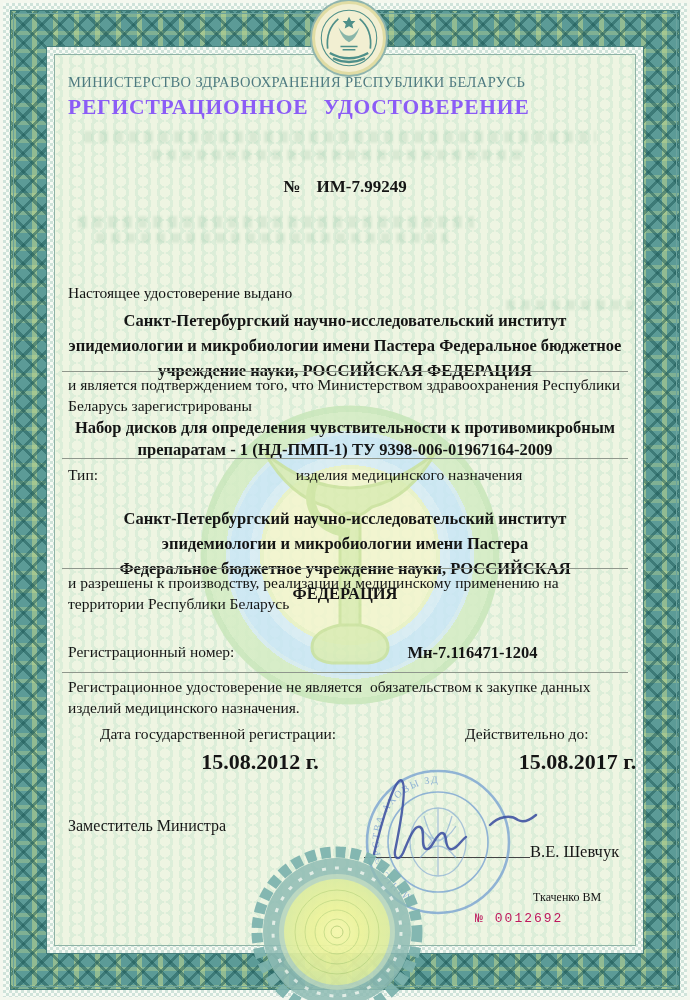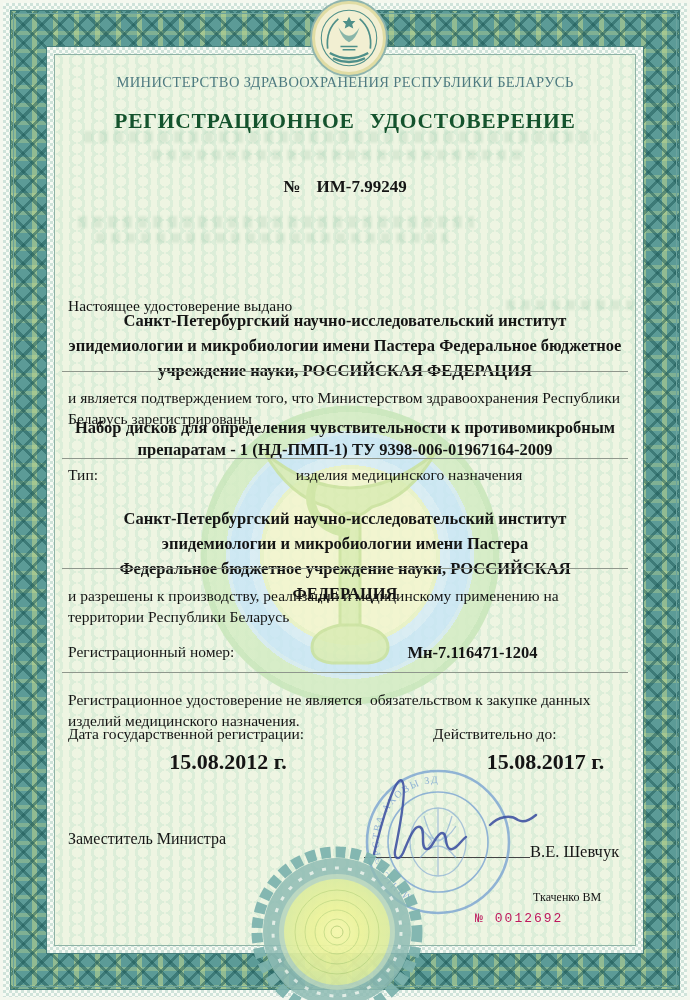--- a/index.html
+++ b/index.html
@@ -36,25 +36,25 @@
       #f3f6ce 0 86px,#e9f2c4 86px 90px,
       #d7ecf7 90px 100px,#c9e6f6 100px 120px,#d5ebf2 120px 124px,
       #d4ecc4 124px 143px,#c8e6ba 143px 149px,rgba(200,230,186,0) 150px);
     opacity:.85;}
   .watermark svg{position:absolute;left:60px;top:30px;}
   .ghost{position:absolute;z-index:1;opacity:.5;filter:blur(1.3px);
     background:repeating-linear-gradient(90deg, rgba(124,182,146,.35) 0 9px, transparent 9px 15px);}
   
   .content{position:absolute;inset:54px;z-index:3;}
   .abs{position:absolute;left:14px;right:14px;}
-  .ministry{top:20px;text-align:center;font-size:14.5px;letter-spacing:.4px;color:#4e7a80;}
-  .title{top:55px;text-align:center;font-size:21.5px;font-weight:bold;color:#14532d;
+  .ministry{top:20px;text-align:left;font-size:14.5px;letter-spacing:.4px;color:#4e7a80;}
+  .title{top:41px;text-align:left;font-size:21.5px;font-weight:bold;color:#8b5cf6;
     letter-spacing:.8px;word-spacing:9px;}
   .cert-no{top:113px;text-align:center;font-size:17px;font-weight:bold;word-spacing:12px;margin-top:10px;}
-  .p{font-size:15.5px;line-height:20.5px;margin-top:13px;}
+  .p{font-size:15.5px;line-height:20.5px;}
   .issued-label{top:229px;}
   .issued-value{top:254px;text-align:center;font-weight:bold;font-size:16.5px;line-height:25px;}
   .issued-value span{display:inline-block;max-width:558px;}
   .rule{position:absolute;left:8px;right:8px;border-top:1px solid #8f978c;height:0;}
   .r1{top:317px;} .r2{top:404px;} .r3{top:514px;} .r4{top:618px;}
   .confirmation{top:321px;}
   .product{top:363px;text-align:center;font-weight:bold;font-size:16.5px;line-height:22px;}
   .product span{display:inline-block;max-width:548px;}
   .row{display:flex;}
   .type-row{top:412px;}
@@ -62,21 +62,21 @@
   .type-value{flex:1;text-align:center;font-size:15.5px;}
   .manuf-row{top:452px;}
   .manuf-value{flex:1;text-align:center;font-weight:bold;font-size:16.5px;line-height:25px;}
   .manuf-value span{display:inline-block;max-width:462px;}
   .permission{top:519px;}
   .instruction{top:560px;font-weight:bold;font-size:16px;}
   .reg-row{top:589px;}
   .reg-label{flex:0 0 255px;font-size:15.5px;}
   .reg-value{flex:1;text-align:center;font-weight:bold;font-size:16.5px;}
   .disclaimer{top:623px;white-space:pre-wrap;}
-  .dates-row{top:671px;}
+  .dates-row{top:671px;margin-left:32px;}
   .date-col-left{flex:0 0 320px;}
   .date-col-right{flex:0 0 225px;margin-left:45px;}
   .date-label{font-size:15.5px;}
   .date-value{margin-top:6px;text-align:center;font-weight:bold;font-size:22px;}
   .signatory{top:762px;font-size:16px;}
   .sig-line{position:absolute;left:310px;top:803px;width:166px;border-top:1.5px solid #444;}
   .sig-name{position:absolute;left:476px;top:788px;font-size:16.5px;}
   .executor{position:absolute;left:479px;top:836px;font-size:12px;}
   .serial{position:absolute;left:421px;top:857px;width:200px;font-family:"Liberation Mono","DejaVu Sans Mono",monospace;
     font-size:13px;color:#be185d;letter-spacing:2px;}

